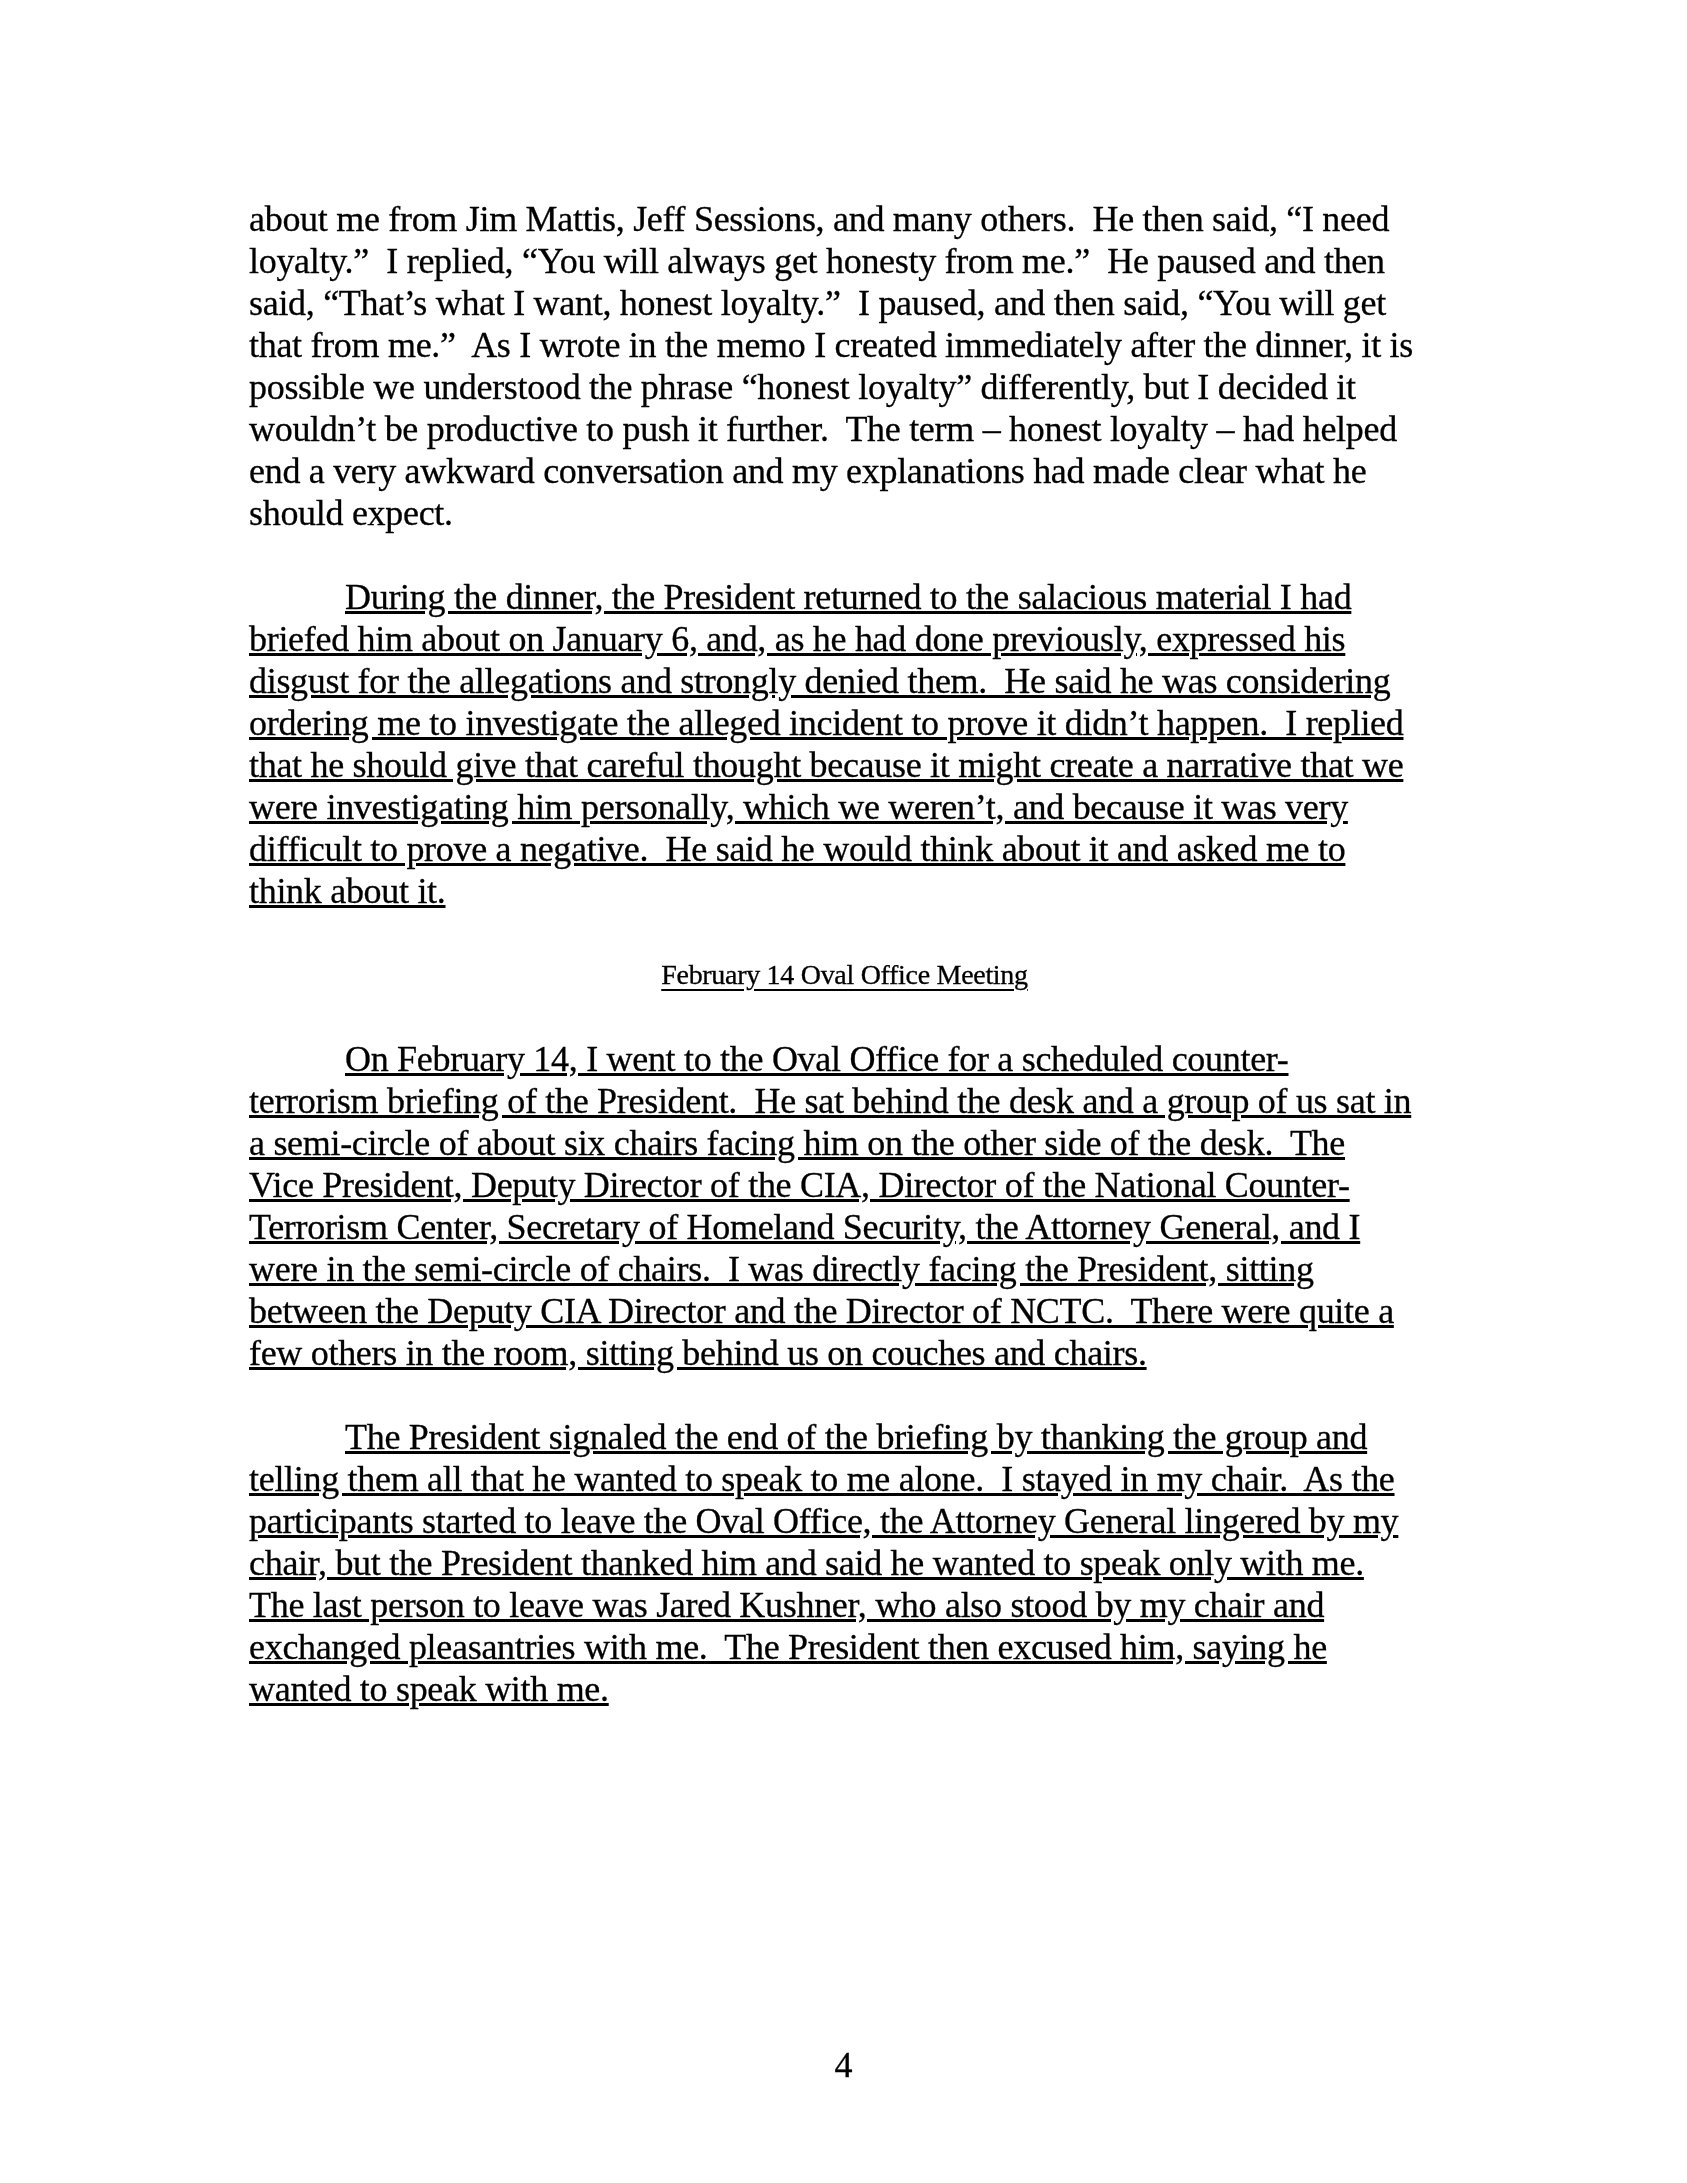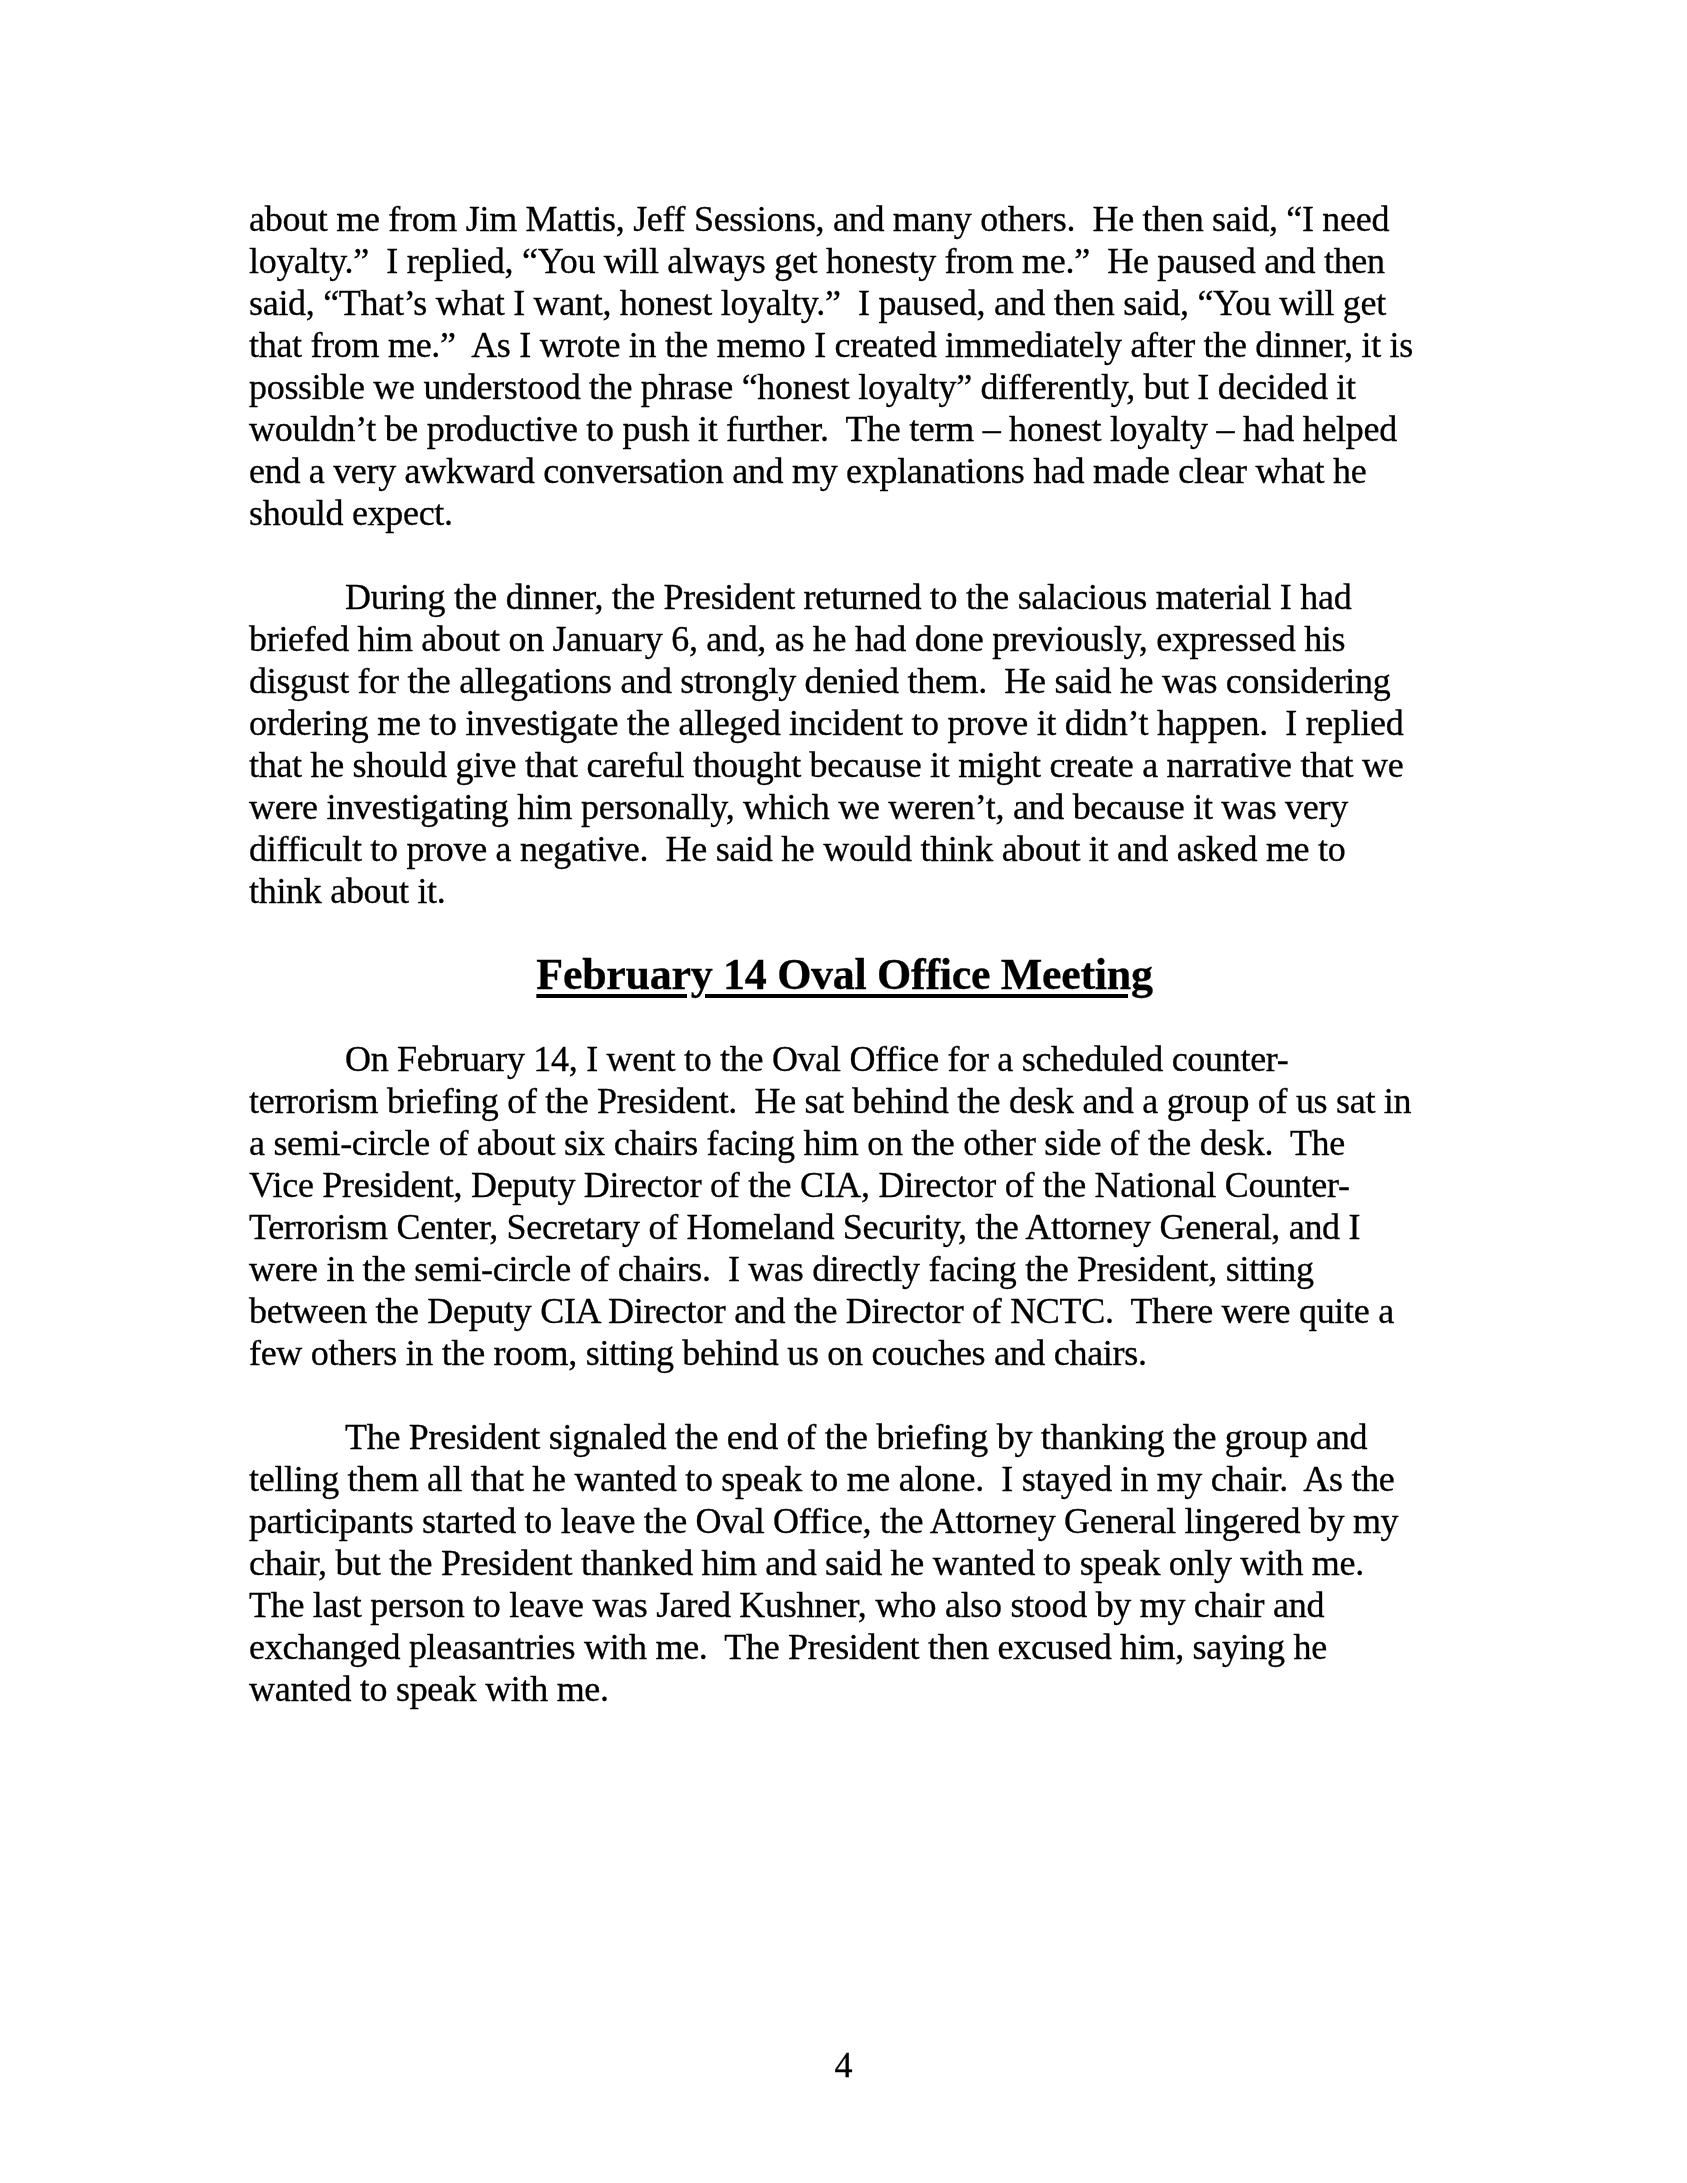--- a/index.html
+++ b/index.html
@@ -31,25 +31,26 @@
     font-size: 36px;
     line-height: 42px;
     letter-spacing: -0.3px;
   }
   .body-paragraph {
     margin: 0 0 42px 0;
     white-space: pre;
   }
   .body-paragraph.indented {
     text-indent: 96px;
+    text-decoration: underline;
   }
   .section-heading {
     margin: 0 0 42px 0;
-    font-size: 44px;
-    font-weight: bold;
+    font-size: 28px;
+    font-weight: normal;
     line-height: 42px;
     text-align: center;
     text-decoration: underline;
     text-underline-offset: 5.3px;
     white-space: pre;
   }
   .page-number {
     position: absolute;
     left: 0;
     top: 2044px;

